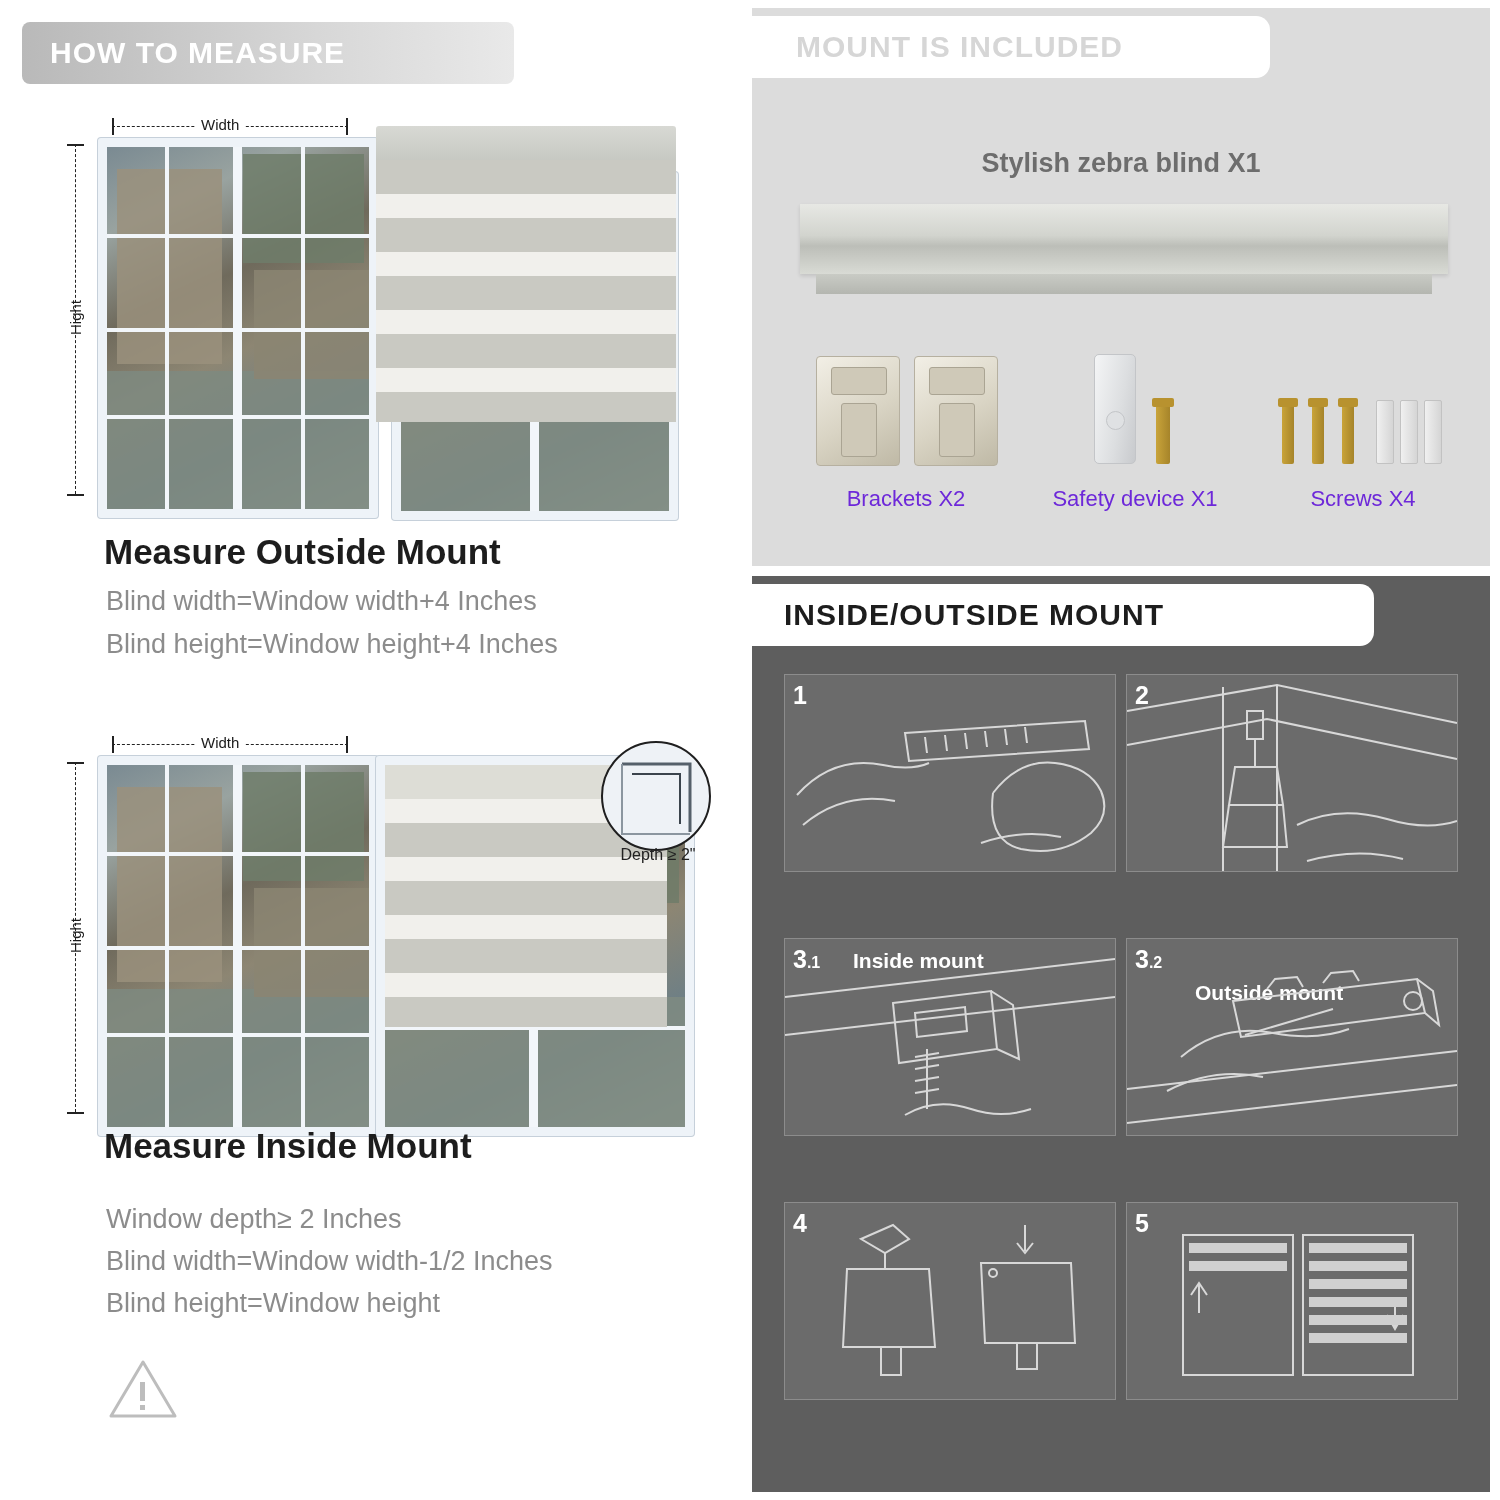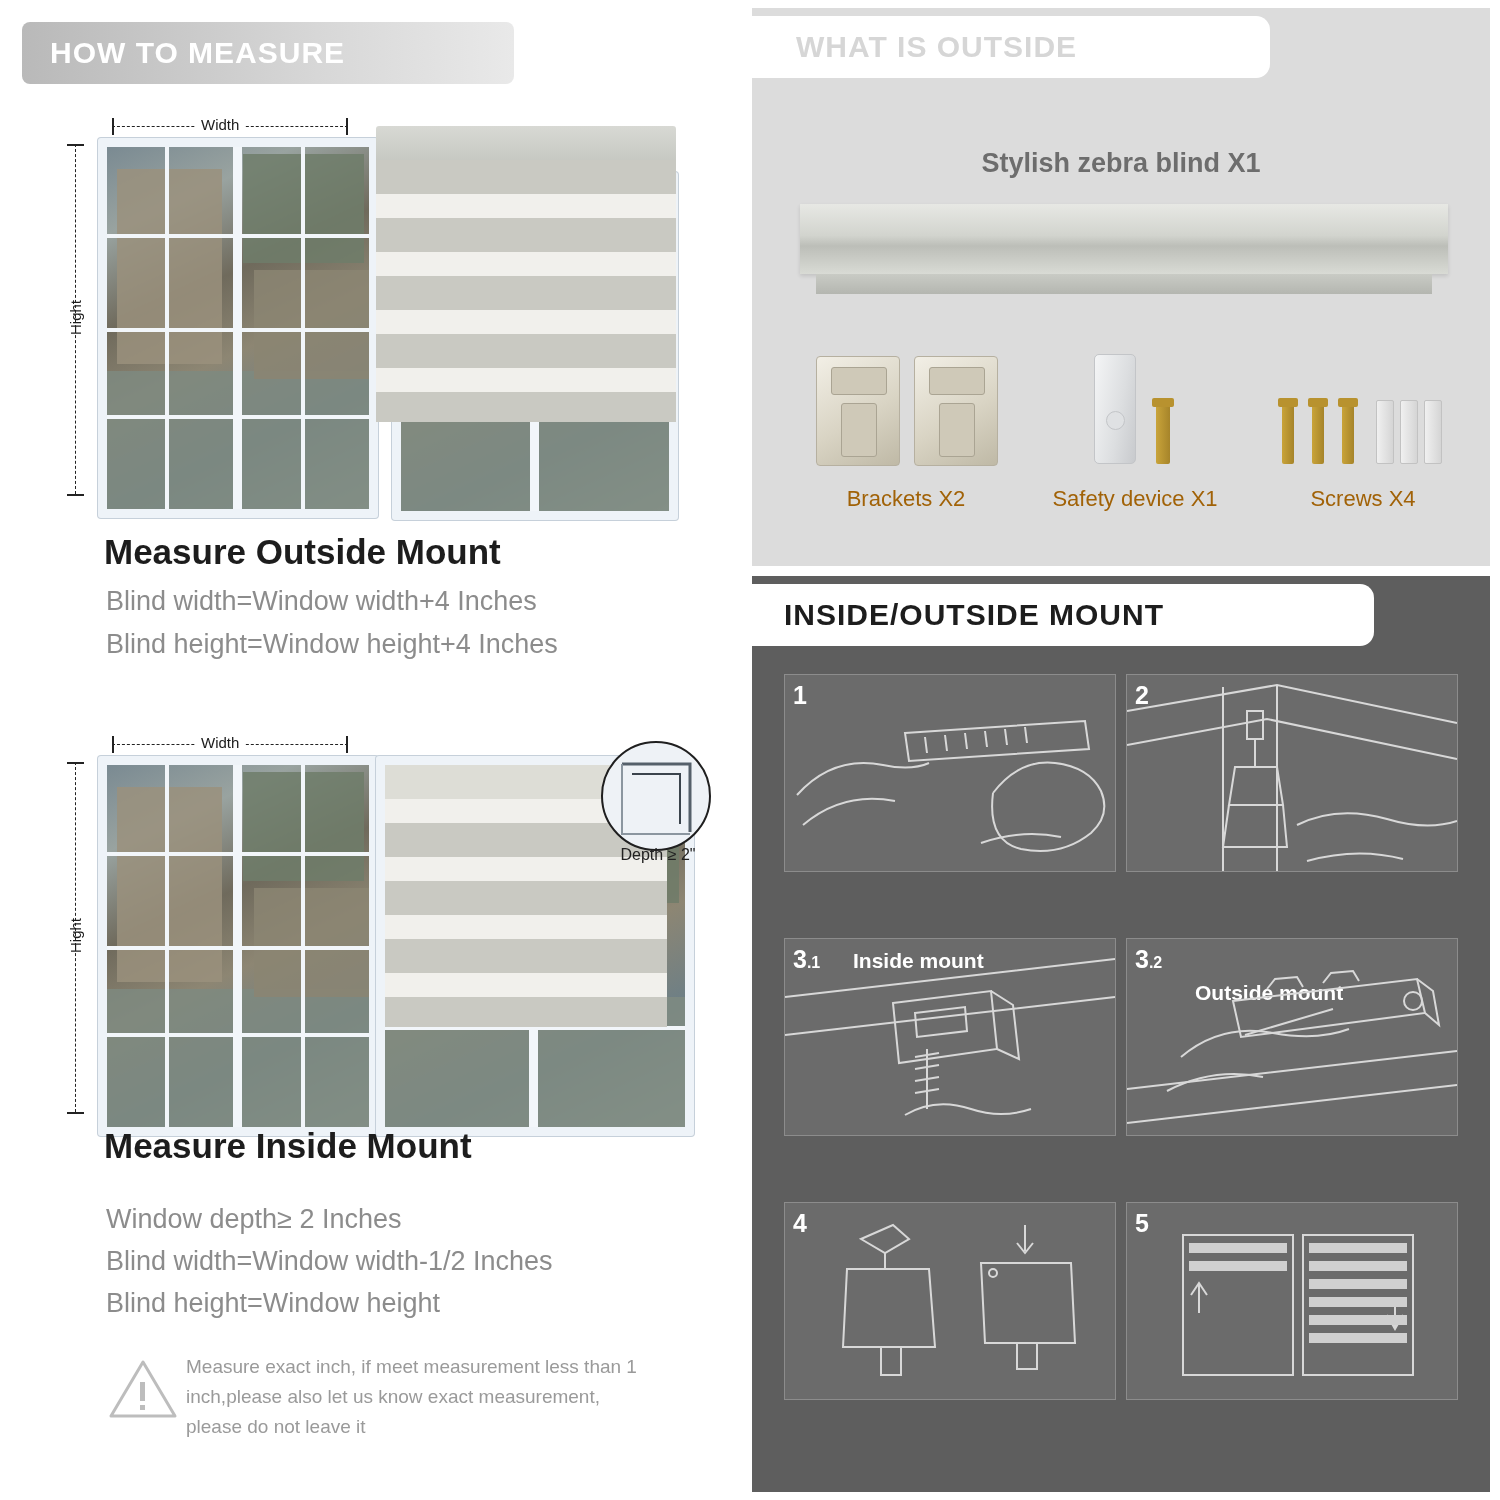--- a/index.html
+++ b/index.html
@@ -86,21 +86,21 @@
   }
   .rail-big{
     position:absolute;
     background:linear-gradient(180deg,#e7e8e4 0%,#d2d4ce 45%,#bcbeb8 60%,#d9dbd5 100%);
     box-shadow:0 2px 4px rgba(0,0,0,.12);
   }
   .rail-lip{
     position:absolute;
     background:linear-gradient(180deg,#c9cbc5,#b4b6b0);
   }
-  .part-label{position:absolute;text-align:center;font-size:22px;color:#a16207;}
+  .part-label{position:absolute;text-align:center;font-size:22px;color:#6d28d9;}
 
   .bracket{
     position:absolute;
     background:linear-gradient(150deg,#f2efe6,#d9d4c4 55%,#bfb9a6);
     border:1px solid #b6b0a0;border-radius:4px;
   }
   .bracket .slot{position:absolute;background:#cfc9b8;border:1px solid #aaa493;border-radius:3px;}
   .safety{
     position:absolute;background:linear-gradient(100deg,#f4f5f6,#dcdee0 60%,#c8cacd);
     border:1px solid #c3c5c8;border-radius:5px;
@@ -259,30 +259,29 @@
       <div class="line" style="left:106px;top:482px;">Window depth≥ 2 Inches</div>
       <div class="line" style="left:106px;top:524px;">Blind width=Window width-1/2 Inches</div>
       <div class="line" style="left:106px;top:566px;">Blind height=Window height</div>
 
       <div class="warn" style="left:108px;top:634px;width:560px;height:110px;">
         <svg width="70" height="66">
           <polygon points="35,6 67,60 3,60" fill="none" stroke="#bdbdbd" stroke-width="3" stroke-linejoin="round"></polygon>
           <rect x="32" y="26" width="5" height="19" fill="#bdbdbd"></rect>
           <rect x="32" y="49" width="5" height="5" fill="#bdbdbd"></rect>
         </svg>
-        <p>Measure exact inch, if meet measurement less than 1 inch,please also let us know exact measurement, please do not leave it</p>
       </div>
     </div>
   </div>
 
   <div class="right-col">
 
     <div class="panel-included">
       <div class="tab-white" style="left:0;top:8px;width:518px;height:62px;">
-        <span style="color:#d6d6d6;margin-left:44px;">WHAT IS OUTSIDE</span>
+        <span style="color:#d6d6d6;margin-left:44px;">MOUNT IS INCLUDED</span>
       </div>
 
       <div class="inc-title" style="top:140px;">Stylish zebra blind X1</div>
 
       <div class="rail-big" style="left:48px;top:196px;width:648px;height:70px;"></div>
       <div class="rail-lip" style="left:64px;top:266px;width:616px;height:20px;"></div>
 
       <div class="bracket" style="left:64px;top:348px;width:82px;height:108px;">
         <div class="slot" style="left:14px;top:10px;width:54px;height:26px;"></div>
         <div class="slot" style="left:24px;top:46px;width:34px;height:52px;"></div>

